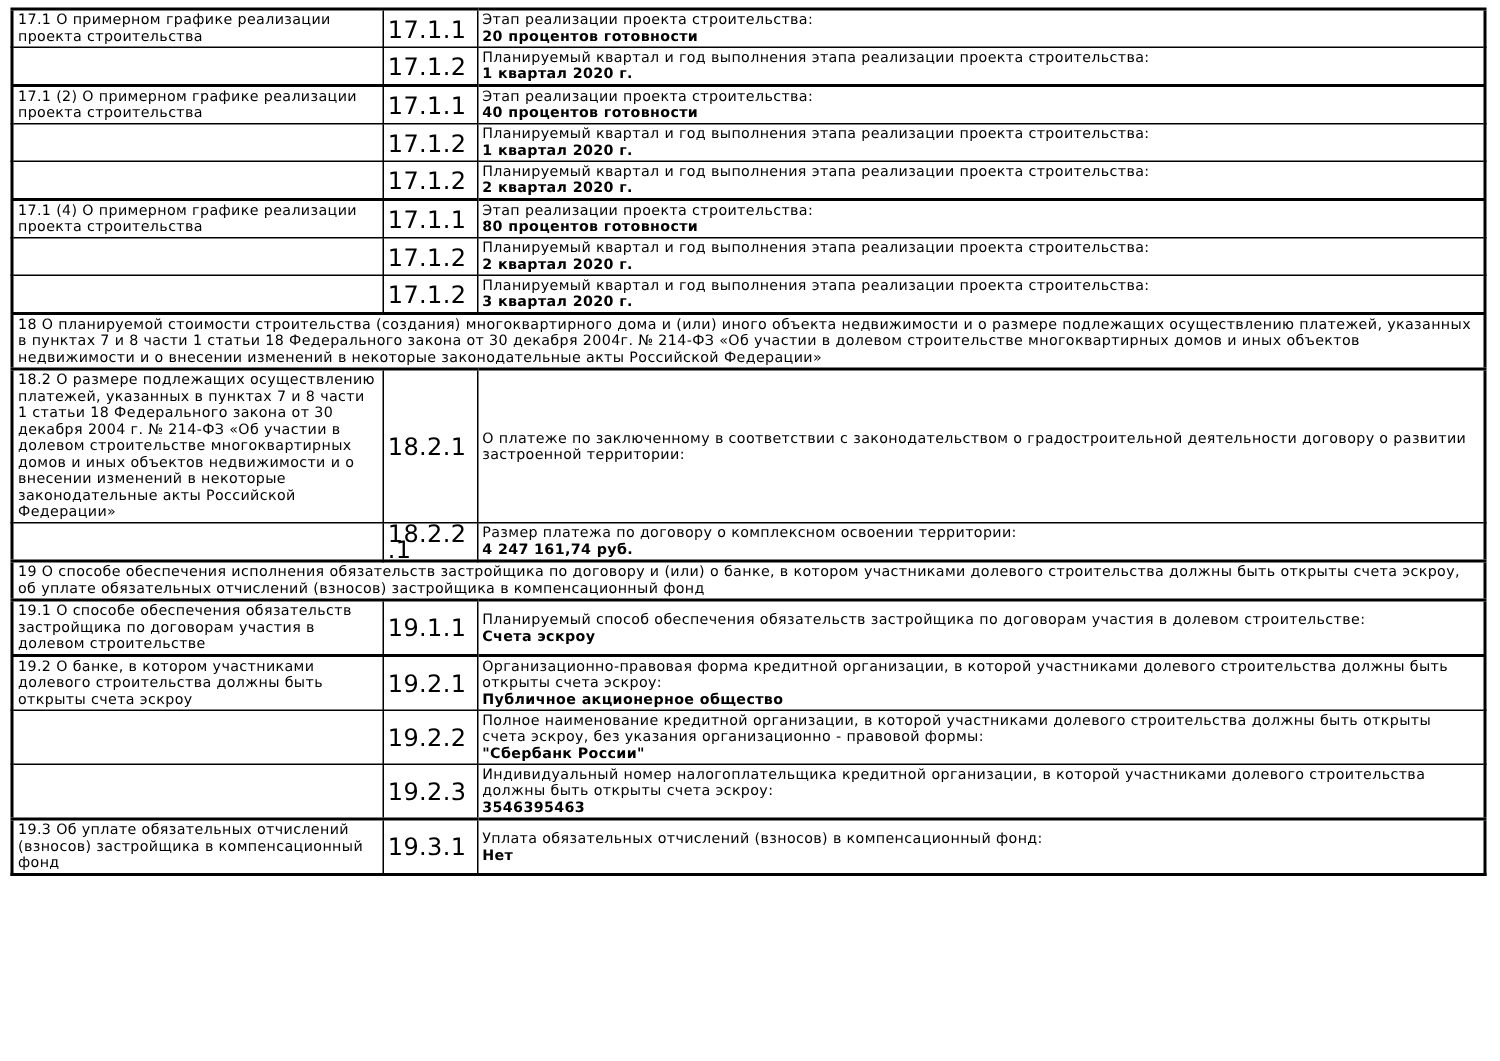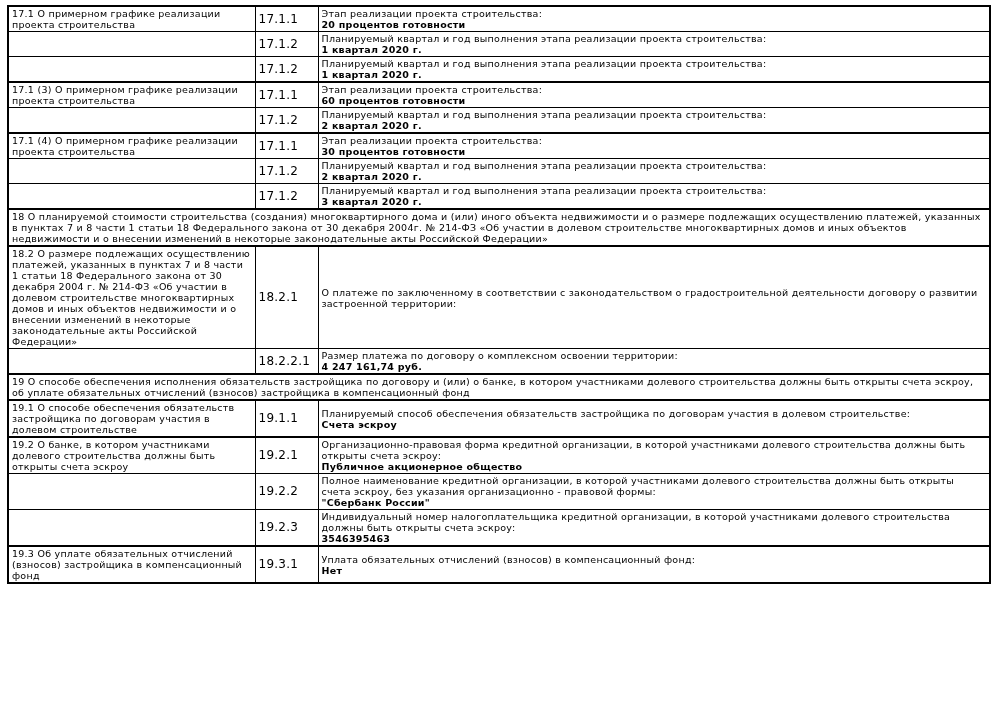--- a/index.html
+++ b/index.html
@@ -28,21 +28,21 @@
     border: 1px solid #000;
     font-size: 9.5px;
     line-height: 11px;
     letter-spacing: 0.25px;
     padding: 1px 3px 1px 3px;
     overflow: hidden;
     word-wrap: break-word;
   }
   tr.thick-top td { border-top-width: 2px; margin-left: 43px; }
   td.desc-cell { vertical-align: top; }
-  td.num-cell  { vertical-align: middle; font-size: 12px; }
+  td.num-cell  { vertical-align: middle; font-size: 16px; }
   td.content-cell { vertical-align: middle; }
   td.section-cell { vertical-align: top; }
   .field-value { font-weight: bold; }
 </style>
 </head>
 <body>
 
 <div class="page">
   <table class="doc-table">
     <colgroup>
@@ -60,50 +60,50 @@
           </td>
         </tr>
         <tr>
           <td class="desc-cell"></td>
           <td class="num-cell">17.1.2</td>
           <td class="content-cell">
             <div class="field-label">Планируемый квартал и год выполнения этапа реализации проекта строительства:</div>
             <div class="field-value">1 квартал 2020 г.</div>
           </td>
         </tr>
+        <tr class="thick-top">
+          <td class="desc-cell">17.1 (2) О примерном графике реализации проекта строительства</td>
+          <td class="num-cell">17.1.1</td>
+          <td class="content-cell">
+            <div class="field-label">Этап реализации проекта строительства:</div>
+            <div class="field-value">40 процентов готовности</div>
+          </td>
+        </tr>
         <tr>
           <td class="desc-cell"></td>
           <td class="num-cell">17.1.2</td>
           <td class="content-cell">
             <div class="field-label">Планируемый квартал и год выполнения этапа реализации проекта строительства:</div>
             <div class="field-value">1 квартал 2020 г.</div>
-          </td>
-        </tr>
-        <tr class="thick-top">
-          <td class="desc-cell">17.1 (3) О примерном графике реализации проекта строительства</td>
-          <td class="num-cell">17.1.1</td>
-          <td class="content-cell">
-            <div class="field-label">Этап реализации проекта строительства:</div>
-            <div class="field-value">60 процентов готовности</div>
           </td>
         </tr>
         <tr>
           <td class="desc-cell"></td>
           <td class="num-cell">17.1.2</td>
           <td class="content-cell">
             <div class="field-label">Планируемый квартал и год выполнения этапа реализации проекта строительства:</div>
             <div class="field-value">2 квартал 2020 г.</div>
           </td>
         </tr>
         <tr class="thick-top">
           <td class="desc-cell">17.1 (4) О примерном графике реализации проекта строительства</td>
           <td class="num-cell">17.1.1</td>
           <td class="content-cell">
             <div class="field-label">Этап реализации проекта строительства:</div>
-            <div class="field-value">30 процентов готовности</div>
+            <div class="field-value">80 процентов готовности</div>
           </td>
         </tr>
         <tr>
           <td class="desc-cell"></td>
           <td class="num-cell">17.1.2</td>
           <td class="content-cell">
             <div class="field-label">Планируемый квартал и год выполнения этапа реализации проекта строительства:</div>
             <div class="field-value">2 квартал 2020 г.</div>
           </td>
         </tr>

